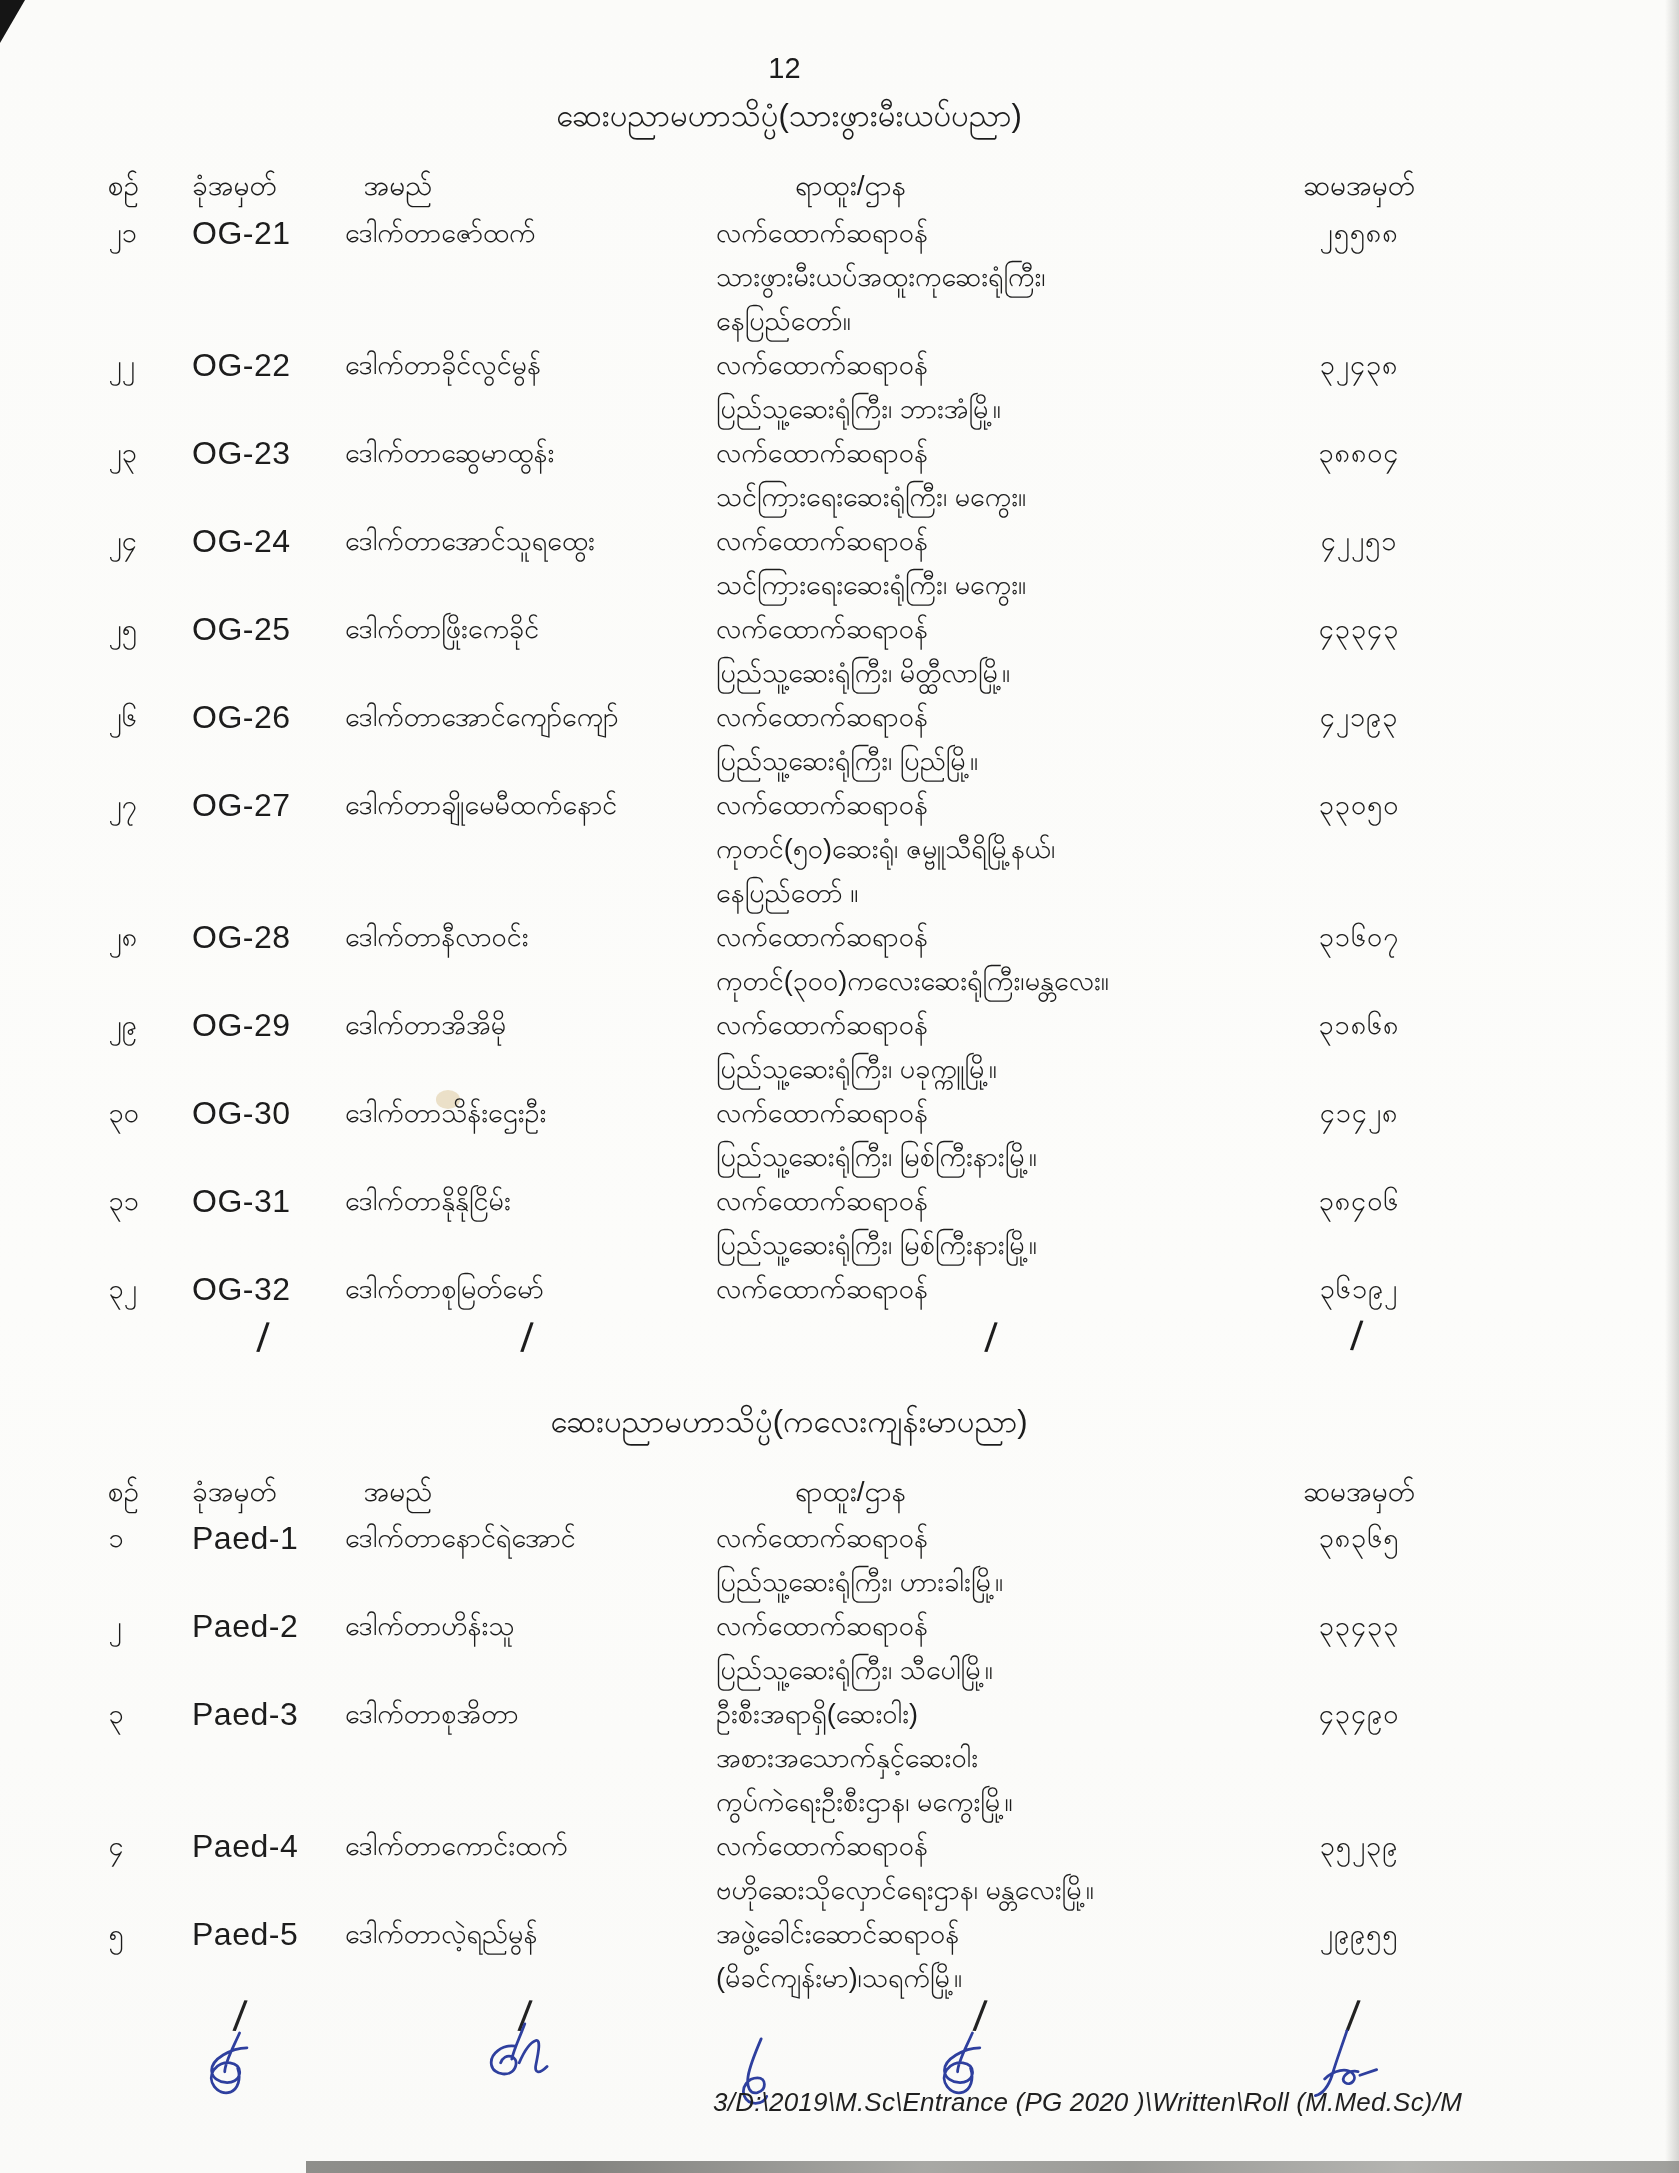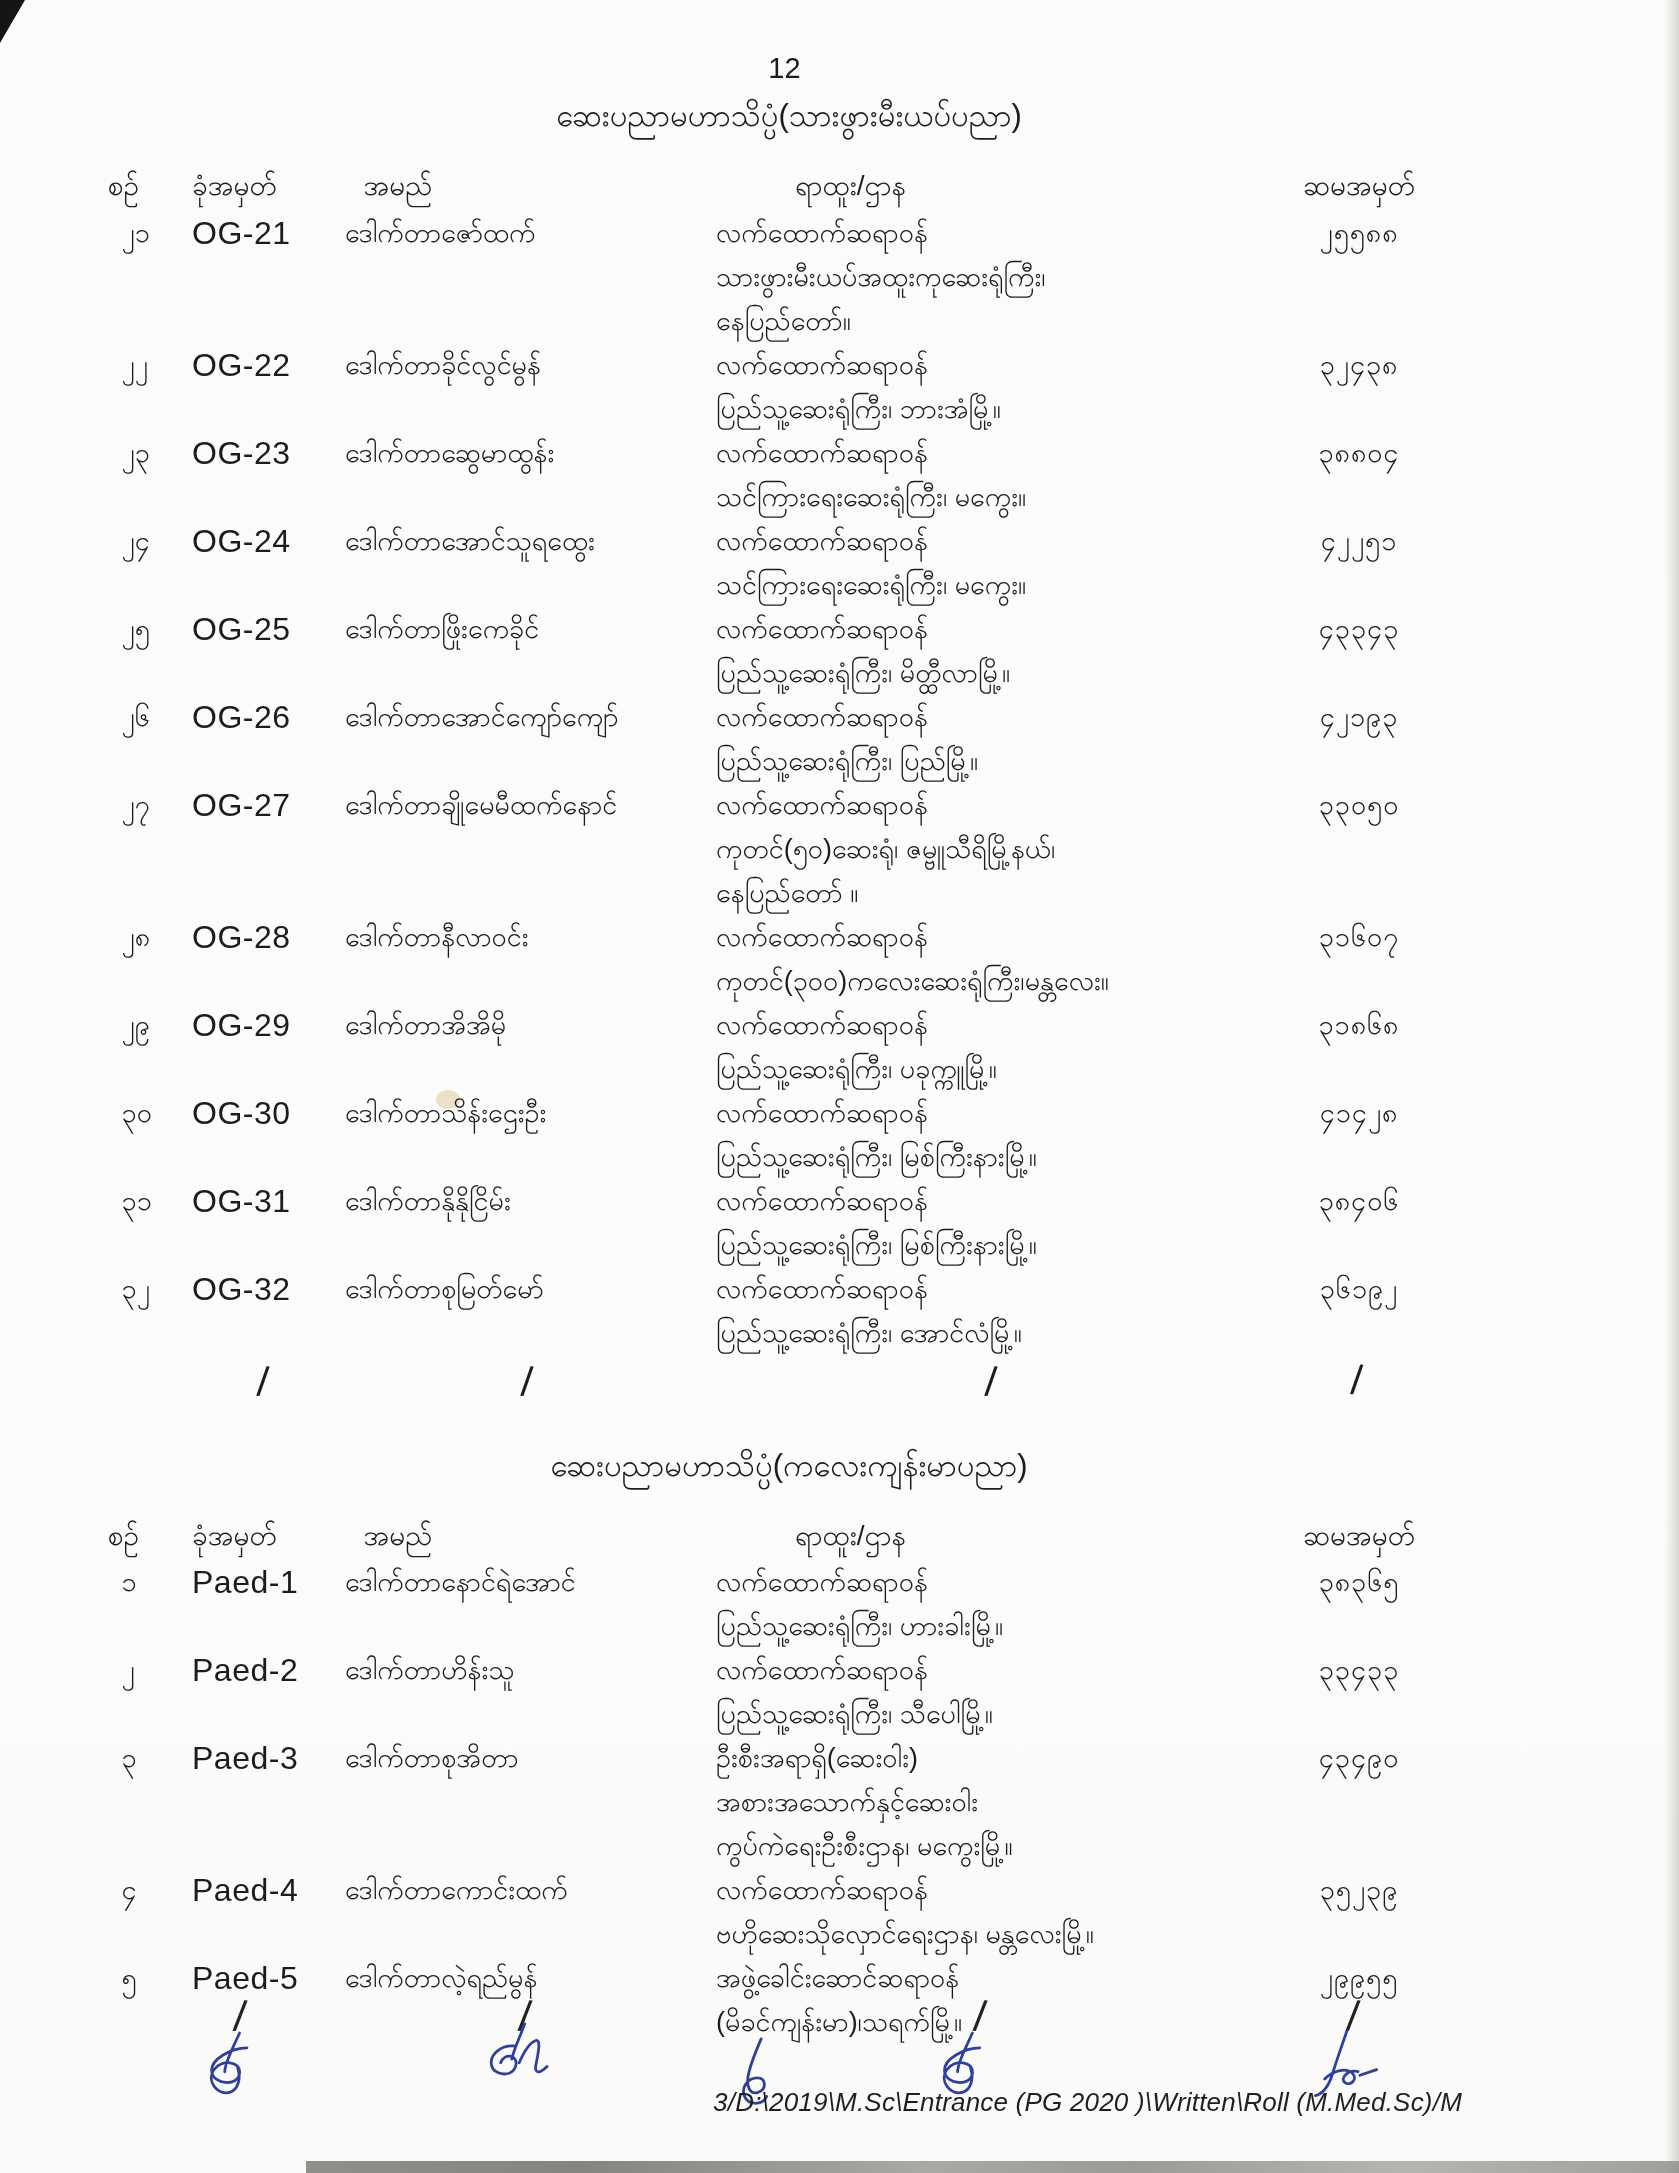--- a/index.html
+++ b/index.html
@@ -32,21 +32,21 @@
   .thead{margin-top:28px;font-size:28px;line-height:43px;}
   .thead .c{white-space:nowrap;}
   .h-no{padding-left:3.7px;}
   .h-name{padding-left:18.6px;}
   .h-pos{padding-left:79px;}
   .h-exam{text-align:center;padding-right:51px;}
 
   .rows{margin-top:3.7px;}
   .row{display:grid;grid-template-columns:88px 153px 371px 557px 223px;margin-left:104px;align-items:start;}
   .row .c{font-size:27px;line-height:44px;}
-  .c.no{padding-left:4.6px;margin-left:13px;}
+  .c.no{padding-left:4.6px;}
   .c.roll{font-size:32px;letter-spacing:0.5px;}
   .c.name{white-space:nowrap;}
   .c.exam{text-align:center;padding-right:51px;letter-spacing:0.9px;}
   .pos-line{white-space:nowrap;}
 
   .end-row{display:grid;grid-template-columns:88px 153px 371px 557px 223px;margin-left:104px;height:58px;}
   .end-row .slash{font-size:41px;line-height:54px;font-weight:300;transform:rotate(4deg);}
   .s2{padding-left:65px;}
   .s3{padding-left:176px;}
   .s4{padding-left:269px;}
@@ -209,21 +209,20 @@
             </div>
     <div class="c exam">၃၈၄၀၆</div>
   </div>
 
   <div class="row">
     <div class="c no">၃၂</div>
     <div class="c roll">OG-32</div>
     <div class="c name">ဒေါက်တာစုမြတ်မော်</div>
     <div class="c pos">
               <div class="pos-line">လက်ထောက်ဆရာဝန်</div>
-              <div class="pos-line">ပြည်သူ့ဆေးရုံကြီး၊ အောင်လံမြို့။</div>
             </div>
     <div class="c exam">၃၆၁၉၂</div>
   </div>
 </div>
 
       <div class="end-row">
         <div></div>
         <div class="slash s2">/</div>
         <div class="slash s3">/</div>
         <div class="slash s4">/</div>

